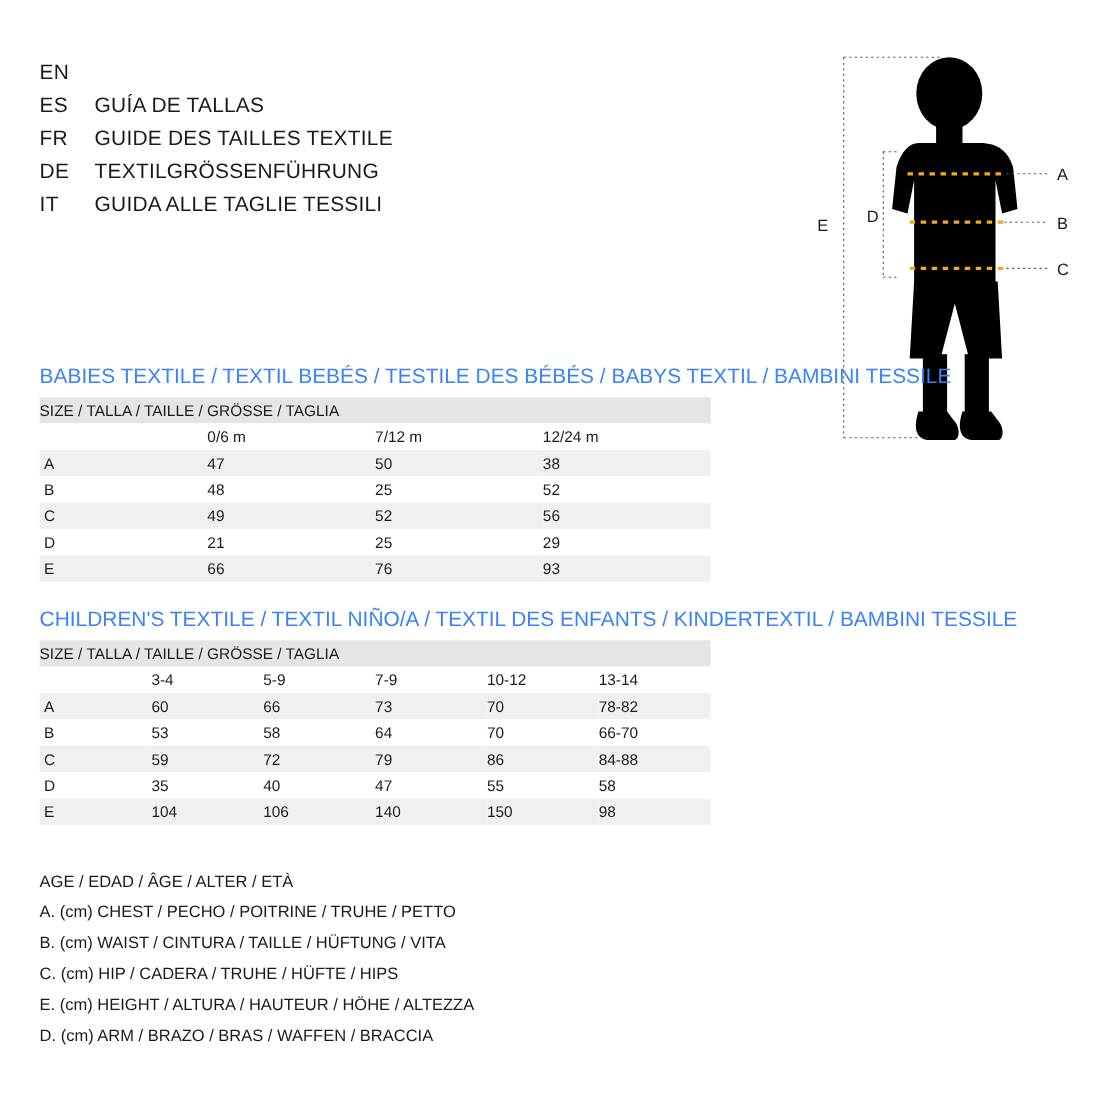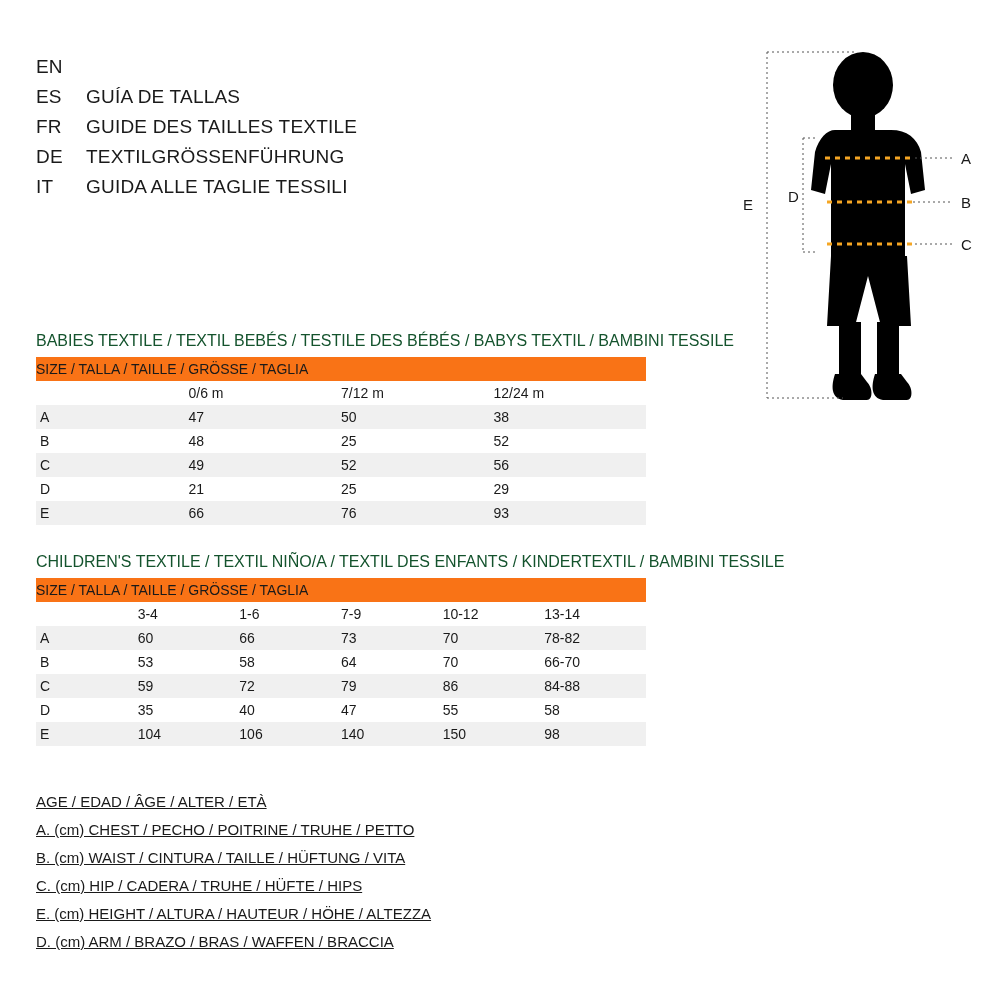--- a/index.html
+++ b/index.html
@@ -49,60 +49,59 @@
   }
   .figure svg { display: block; }
 
   
   .section {
     position: absolute;
     left: 36px;
     width: 610px;
   }
   .section-title {
-    font-size: 16px;
-    color: #14532d;
+    font-size: 19px;
+    color: #3b82f6;
     margin-bottom: 7px;
     white-space: nowrap;
     text-align: right;
   }
   table.size-table {
     border-collapse: collapse;
     width: 610px;
     table-layout: fixed;
   }
   table.size-table td, table.size-table th {
     font-size: 14px;
     font-weight: normal;
     text-align: left;
     padding: 0;
     height: 24px;
     line-height: 24px;
     color: #1a1a1a;
   }
   .hdr-row td {
-    background: #f97316;
+    background: #e5e5e5;
     font-size: 14px;
     padding-left: 4px;
     margin-left: 13px;
   }
   .row-light td { background: #f0f0f0; }
   .row-white td { background: #ffffff; }
   .col-label { width: 60px; padding-left: 4px !important; }
   .col-val { text-align: left; }
   .babies .col-val { width: 112px; }
   .children .col-val { width: 110px; }
 
   
   .legend {
     position: absolute;
     left: 36px;
     top: 788px;
     width: 600px;
-    text-decoration: underline;
   }
   .legend-row {
     font-size: 15px;
     height: 28px;
     line-height: 28px;
     color: #1a1a1a;
     white-space: nowrap;
   }
 </style>
 </head>
@@ -232,21 +231,21 @@
 <div class="section children" style="top:553px;">
   <div class="section-title">CHILDREN'S TEXTILE / TEXTIL NIÑO/A / TEXTIL DES ENFANTS / KINDERTEXTIL / BAMBINI TESSILE</div>
   <table class="size-table">
     <tbody>
       <tr class="hdr-row">
         <td colspan="6">SIZE / TALLA / TAILLE / GRÖSSE / TAGLIA</td>
       </tr>
       <tr class="row-white">
         <td class="col-label"></td>
         <td class="col-val">3-4</td>
-        <td class="col-val">1-6</td>
+        <td class="col-val">5-9</td>
         <td class="col-val">7-9</td>
         <td class="col-val">10-12</td>
         <td class="col-val">13-14</td>
       </tr>
       <tr class="row-light">
         <td class="col-label">A</td>
         <td class="col-val">60</td>
         <td class="col-val">66</td>
         <td class="col-val">73</td>
         <td class="col-val">70</td>

